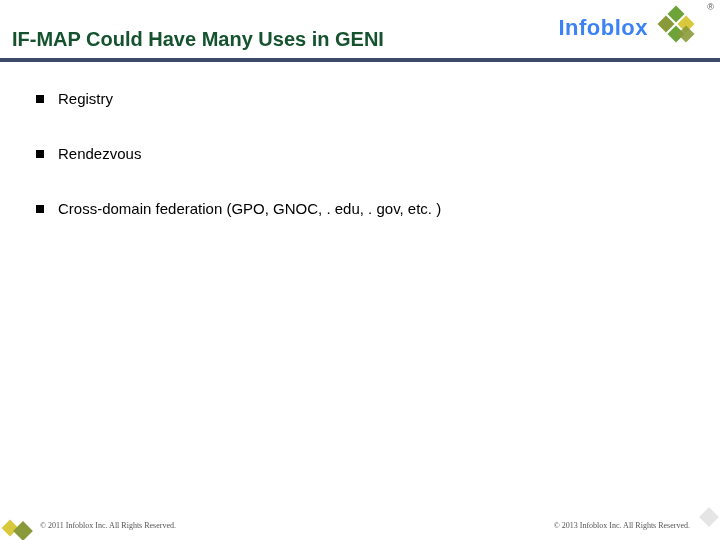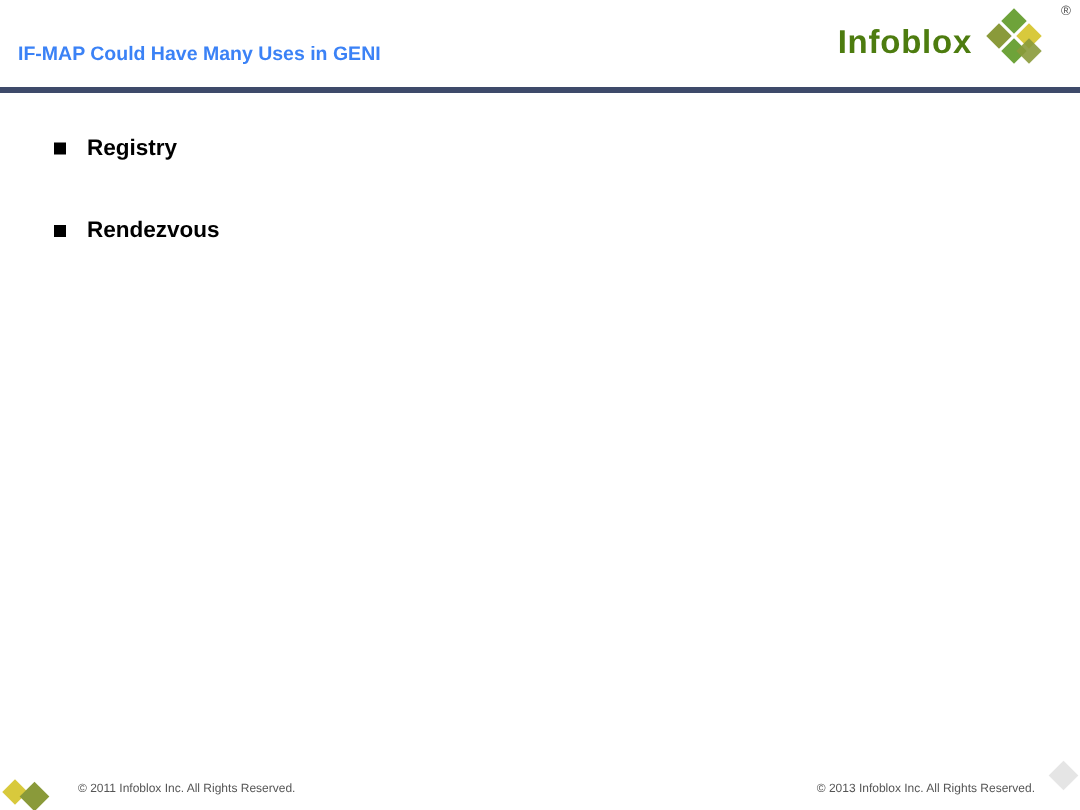--- a/index.html
+++ b/index.html
@@ -1,33 +1,33 @@
 <!DOCTYPE html>
 <html><head>
 <meta charset="utf-8">
 <style>
   * { margin:0; padding:0; box-sizing:border-box; }
   body { background:#fff; width:720px; height:540px; font-family:Arial,Helvetica,sans-serif; position:relative; overflow:hidden; }
   .header { position:relative; height:58px; width:100%; }
-  .title { position:absolute; left:12px; top:28px; font-size:13px; font-weight:bold; color:#3b82f6;text-align:right; }
+  .title { position:absolute; left:12px; top:28px; font-size:20px; font-weight:bold; color:#14532d;text-align:right; }
   .logo { position:absolute; right:22px; top:6px; display:flex; align-items:center; }
-  .logo-text { font-size:22px; font-weight:bold; color:#4d7c0f; letter-spacing:0.5px; margin-right:6px; }
+  .logo-text { font-size:22px; font-weight:bold; color:#3b82f6; letter-spacing:0.5px; margin-right:6px; }
   .logo-dot { display:inline-block; }
   .diamond-cluster { position:relative; width:44px; height:44px; }
   .diamond { position:absolute; width:12px; height:12px; transform:rotate(45deg); }
   .d-green { background:#6ea33a; }
   .d-olive { background:#8a9a3a; }
   .d-yellow { background:#d8c93c; }
   .reg-mark { position:absolute; right:6px; top:2px; font-size:9px; color:#555; }
   .rule { position:absolute; left:0; right:0; top:58px; height:4px; background:#3e4a6a; }
   .content { position:absolute; left:36px; top:90px; right:30px; }
   .bullet-item { display:flex; align-items:flex-start; margin-bottom:36px; }
   .bullet-mark { width:8px; height:8px; background:#000; margin-top:5px; margin-right:14px; flex:0 0 auto; }
-  .bullet-text { font-size:15px; font-weight:bold; color:#000; line-height:1.25; }
-  .footer { position:absolute; left:0; right:0; bottom:10px; display:flex; justify-content:space-between; padding:0 30px 0 52px; }
+  .bullet-text { font-size:15px; font-weight:normal; color:#000; line-height:1.25; }
+  .footer { position:absolute; left:0; right:0; bottom:10px; display:flex; justify-content:space-between; padding:0 30px 0 40px;font-family:Liberation Serif, serif; }
   .footer-text { font-size:8px; color:#555; }
   .footer-left-accent { position:absolute; left:0; bottom:0; width:32px; height:24px; }
   .footer-left-accent::before { content:""; position:absolute; left:4px; bottom:6px; width:12px; height:12px; background:#d8c93c; transform:rotate(45deg); }
   .footer-left-accent::after { content:""; position:absolute; left:16px; bottom:2px; width:14px; height:14px; background:#8a9a3a; transform:rotate(45deg); }
   .footer-right-accent { position:absolute; right:4px; bottom:16px; width:14px; height:14px; background:#d4d4d4; transform:rotate(45deg); opacity:0.6; }
 </style>
 </head>
 <body>
 
 <div class="header">
@@ -49,20 +49,24 @@
 
 <div class="content">
   <div class="bullet-item">
     <span class="bullet-mark"></span>
     <span class="bullet-text">Registry</span>
   </div>
   <div class="bullet-item">
     <span class="bullet-mark"></span>
     <span class="bullet-text">Rendezvous</span>
   </div>
+  <div class="bullet-item">
+    <span class="bullet-mark"></span>
+    <span class="bullet-text">Cross-domain federation (GPO, GNOC, . edu, . gov, etc. )</span>
+  </div>
 </div>
 
 <div class="footer-left-accent"></div>
 <div class="footer-right-accent"></div>
 
 <div class="footer">
   <span class="footer-text">© 2011 Infoblox Inc. All Rights Reserved.</span>
   <span class="footer-text">© 2013 Infoblox Inc. All Rights Reserved.</span>
 </div>
 

